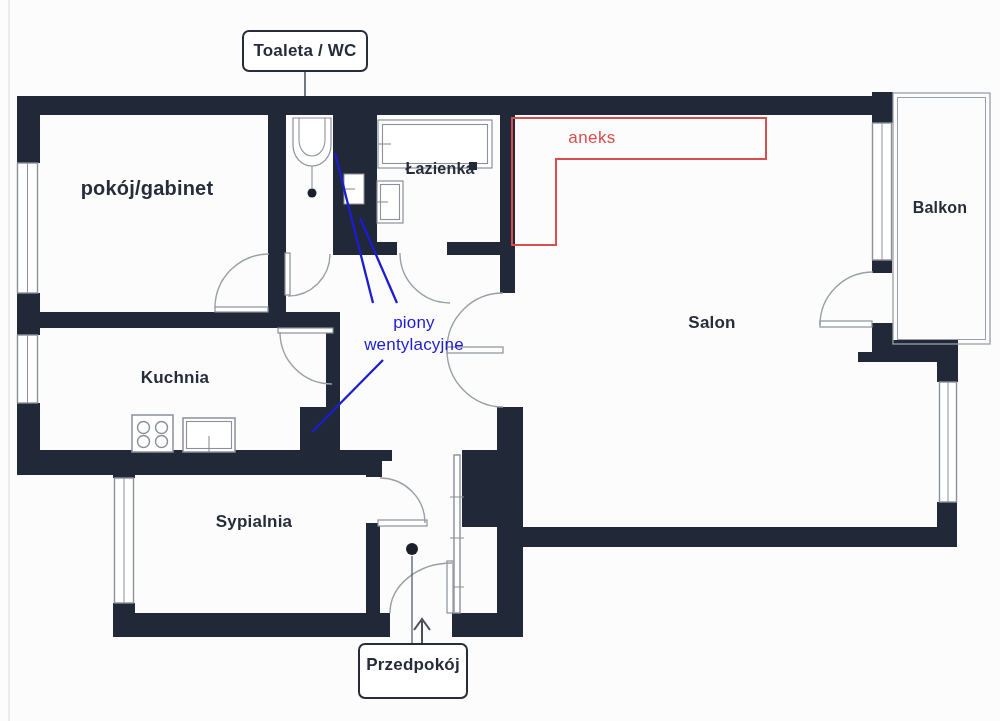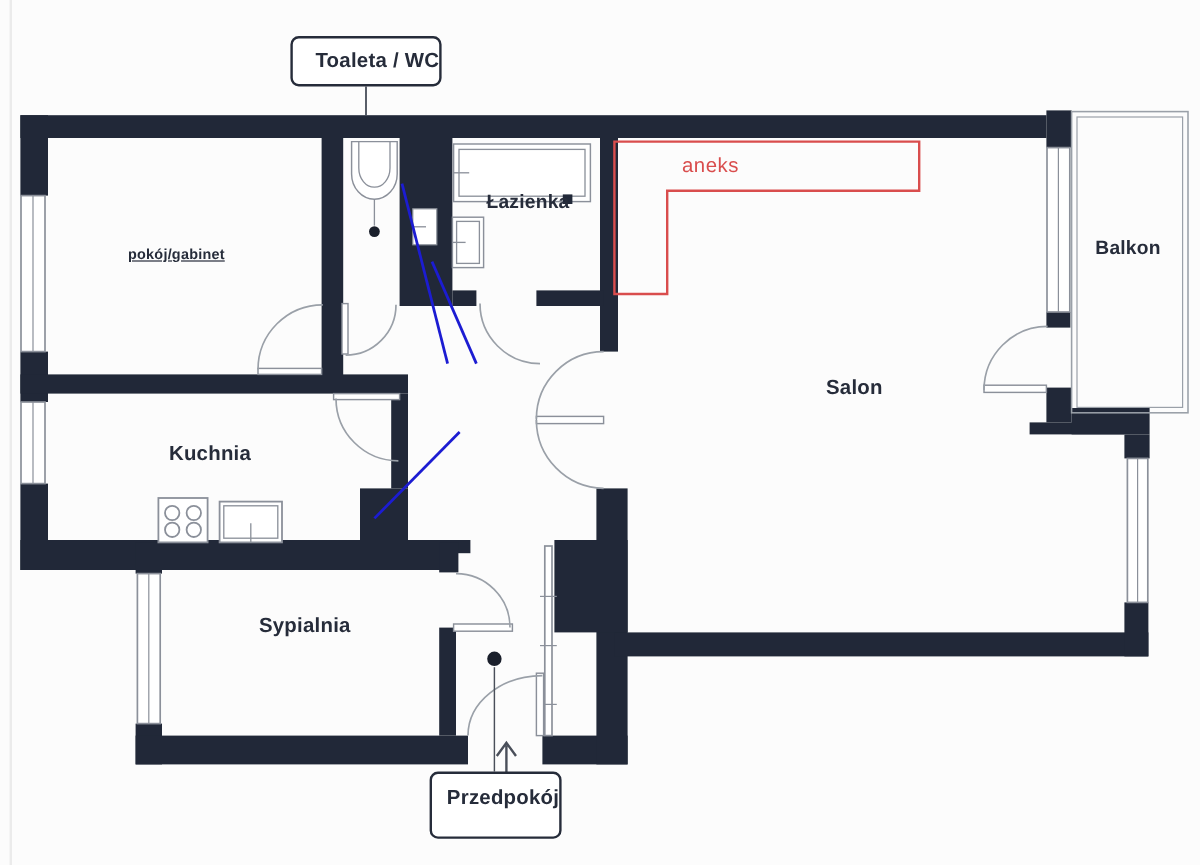--- a/index.html
+++ b/index.html
@@ -24,21 +24,21 @@
   .lbl{
     position:absolute;transform:translate(-50%,-50%);
     color:#262c3a;font-weight:bold;font-size:17px;white-space:nowrap;letter-spacing:.2px;
   }
   .lbl.small{font-size:16px;}
   .lbl.red{color:#d94d4d;font-weight:normal;letter-spacing:.4px;}
   .lbl.blue{color:#1c1cd2;font-weight:normal;text-align:center;line-height:22px;letter-spacing:.2px;}
   .callout{
     position:absolute;background:#ffffff;border:2px solid #262c3a;border-radius:7px;
     color:#262c3a;font-weight:bold;font-size:17px;letter-spacing:.2px;
-    display:flex;justify-content:flex-end;box-sizing:border-box;white-space:nowrap;
+    display:flex;justify-content:center;box-sizing:border-box;white-space:nowrap;
   }
   .callout.center{align-items:center;}
   .callout.topalign{align-items:flex-start;padding-top:10px;}
   .edge-line{position:absolute;left:8px;top:0;width:2px;height:721px;background:#ebebeb;}
 </style>
 </head>
 <body>
 
 <div class="stage">
   <div class="edge-line"></div>
@@ -193,29 +193,33 @@
       </g>
       <line class="leader" x1="305" y1="72" x2="305" y2="96"></line>
       <g>
         <circle cx="412" cy="549" r="6" fill="#1a1f2b"></circle>
         <line class="leader2" x1="412" y1="556" x2="412" y2="643"></line>
         <path class="arrow" d="M422,648 L422,621 M414,630 L422,619 L430,630"></path>
       </g>
     </g>
   </svg>
 
-  <div class="lbl" style="left:147px;top:212px;font-size:12px;text-decoration:underline;">pokój/gabinet</div>
+  <div class="lbl" style="left:147px;top:188px;font-size:20px;">pokój/gabinet</div>
   <div class="lbl small" style="left:440px;top:169px;">Łazienka</div>
   <div class="lbl" style="left:689px;top:323px;margin-left:23px;">Salon</div>
   <div class="lbl" style="left:175px;top:378px;">Kuchnia</div>
   <div class="lbl" style="left:254px;top:522px;">Sypialnia</div>
   <div class="lbl small" style="left:940px;top:208px;">Balkon</div>
 
   <div class="lbl red" style="left:592px;top:138px;">aneks</div>
 
+  <div class="lbl blue" style="left:414px;top:334px;">
+    <div>piony</div>
+    <div>wentylacyjne</div>
+  </div>
 
   <div class="callout center" style="left:242px;top:30px;width:126px;height:42px;">
     <span>Toaleta / WC</span>
   </div>
   <div class="callout topalign" style="left:358px;top:643px;width:110px;height:56px;">
     <span>Przedpokój</span>
   </div>
 </div>
 
 </body></html>

